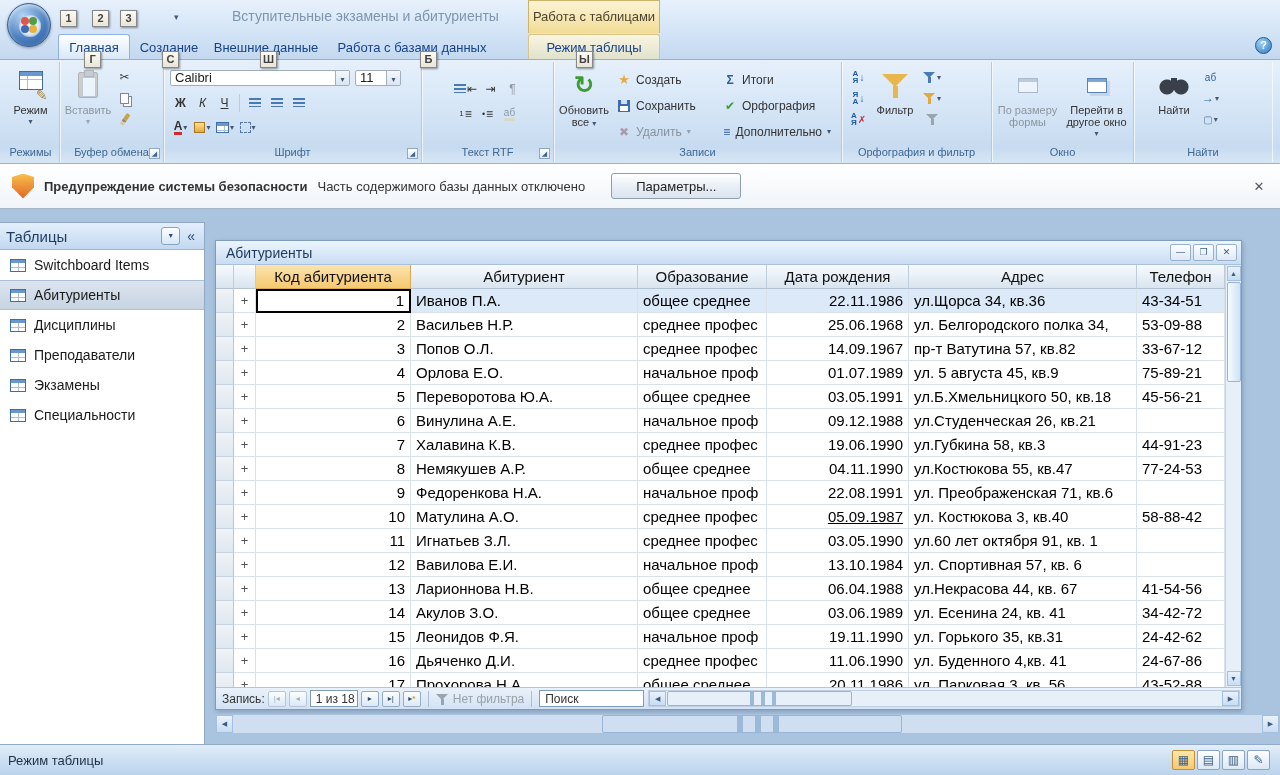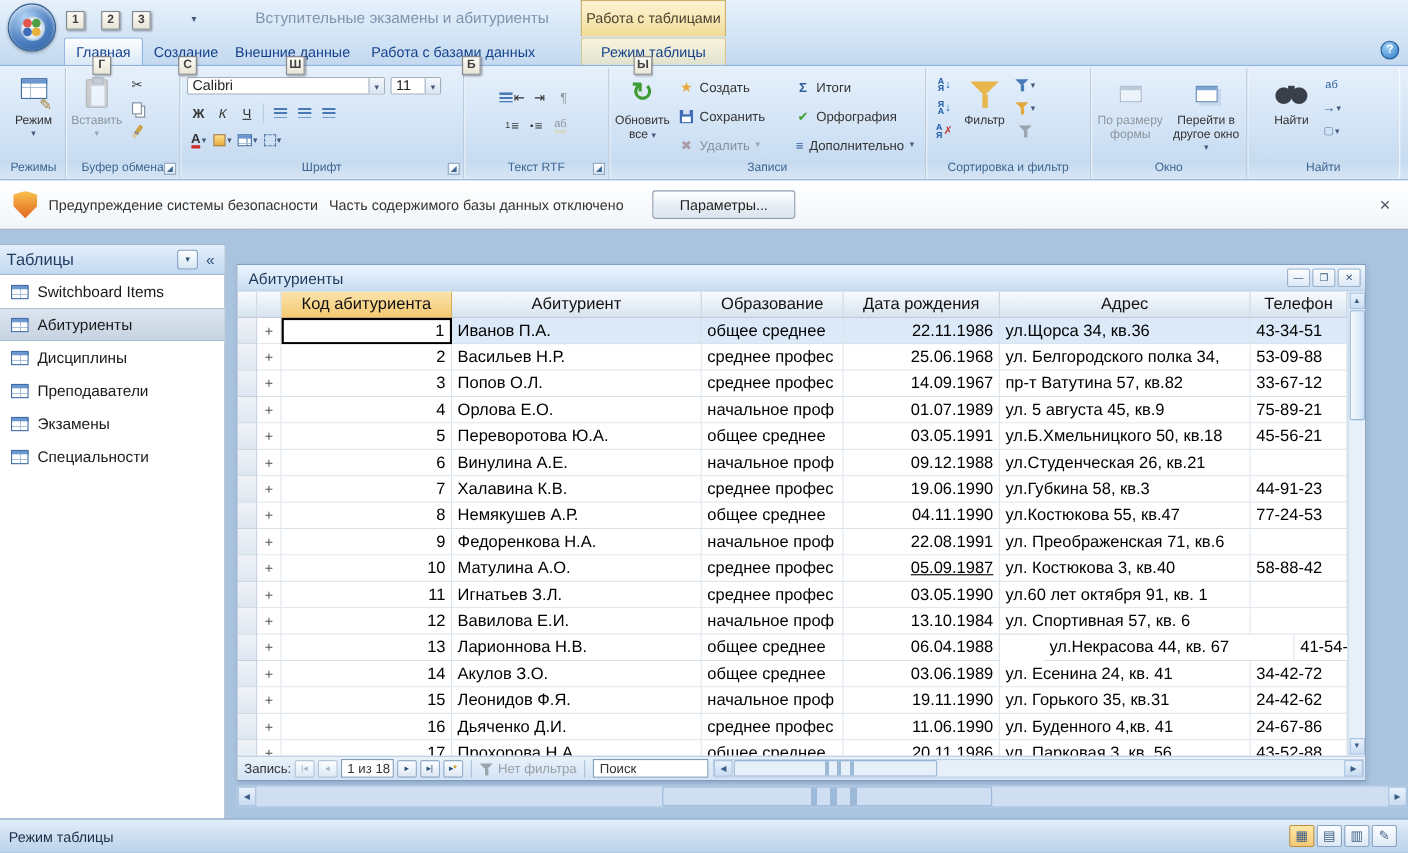--- a/index.html
+++ b/index.html
@@ -72,21 +72,21 @@
 .binoc{position:relative;width:30px;height:22px;background:radial-gradient(circle at 8px 13px,#39404a 7px,transparent 8px),radial-gradient(circle at 22px 13px,#39404a 7px,transparent 8px),radial-gradient(circle at 8px 12px,#8fb7e0 3px,transparent 4px),radial-gradient(circle at 22px 12px,#8fb7e0 3px,transparent 4px)}
 .binoc:before{content:"";position:absolute;left:12px;top:4px;width:6px;height:7px;background:#39404a}
 .ic-win{position:relative;display:inline-block;width:20px;height:15px;background:#fff;border:1px solid #5a83b4;box-shadow:inset 0 3px 0 #7da6d6}
 .sorticon{display:inline-flex;flex-direction:column;font-size:8px;line-height:7px;color:#1e5aa8;font-weight:bold}
 .dn-arrow{font-size:10px;color:#1e5aa8}
 .stack{display:flex;flex-direction:column;gap:1px}
 
 
 .msgbar{position:absolute;left:0;top:164px;width:1280px;height:45px;background:linear-gradient(#ffffff,#f1f5f9);border-bottom:1px solid #a5b6c6;display:flex;align-items:center;padding-left:12px;gap:10px;z-index:2}
 .shield{width:22px;height:25px;background:linear-gradient(#f7c04e,#e2641f);clip-path:polygon(50% 0,100% 14%,100% 55%,50% 100%,0 55%,0 14%);flex:none}
-.msg-strong{font-size:13px;font-weight:normal;color:#333}
+.msg-strong{font-size:13px;font-weight:bold;color:#333}
 .msg-text{font-size:13px;color:#333}
 .msg-btn{margin-left:16px;height:26px;padding:0 24px;font-size:13px;color:#222;border:1px solid #8e9fb2;border-radius:3px;background:linear-gradient(#fff,#e9eff6 50%,#dbe4ee)}
 .msg-close{margin-left:auto;margin-right:12px;font-size:13px;color:#556;width:18px;text-align:center}
 
 
 .workspace{position:absolute;left:0;top:209px;width:1280px;height:535px;background:#aac4e0}
 .navpane{position:absolute;left:0;top:13px;width:205px;height:522px;background:#fff;border-right:1px solid #8fa8c4;border-top:1px solid #8fa8c4}
 .nav-header{height:27px;background:linear-gradient(#e4effc,#c2d8f0);border-bottom:1px solid #9cb6d4;display:flex;align-items:center;padding:0 6px;font-size:15px;color:#1e3a5f;gap:4px}
 .nav-hd-spacer{flex:1}
 .nav-dd{width:19px;height:18px;border:1px solid #87a3c4;border-radius:3px;background:linear-gradient(#fdfeff,#d7e6f5);font-size:8px;color:#2c4d74;text-align:center;line-height:16px}
@@ -360,21 +360,21 @@
             </span>
           <span class="sbtn">
               <span class="funnel"></span>
               <span class="mini-arrow">▾</span>
             </span>
           <span class="sbtn">
               <span class="funnel gray"></span>
             </span>
         </div>
       </div>
-      <div class="rg-label">Сортировка и фильтр</div>
+      <div class="rg-label">Орфография и фильтр</div>
     </div>
 
     <div class="rgroup" style="width:142px">
       <div class="rg-content" style="justify-content:center;gap:2px">
         <div class="bigbtn dis" style="width:66px">
           <span class="bicon">
               <span class="ic-win"></span>
             </span>
           <span>По размеру формы</span>
         </div>
@@ -601,21 +601,21 @@
                 <div class="gcell dcell" style="width: 228px;">ул. Спортивная 57, кв. 6</div>
                 <div class="gcell dcell" style="width: 88px;"></div>
               </div>
               <div class="grow">
                 <div class="gcell sel-cell" style="width: 18px;"></div>
                 <div class="gcell exp-cell" style="width: 22px;">+</div>
                 <div class="gcell dcell ar" style="width: 155px;">13</div>
                 <div class="gcell dcell" style="width: 227px;">Ларионнова Н.В.</div>
                 <div class="gcell dcell" style="width: 129px;">общее среднее</div>
                 <div class="gcell dcell ar" style="width: 142px;">06.04.1988</div>
-                <div class="gcell dcell" style="width: 228px; margin-left: 40px;">ул.Некрасова 44, кв. 67</div>
+                <div class="gcell dcell" style="width: 228px;">ул.Некрасова 44, кв. 67</div>
                 <div class="gcell dcell" style="width: 88px;">41-54-56</div>
               </div>
               <div class="grow">
                 <div class="gcell sel-cell" style="width: 18px;"></div>
                 <div class="gcell exp-cell" style="width: 22px;">+</div>
                 <div class="gcell dcell ar" style="width: 155px;">14</div>
                 <div class="gcell dcell" style="width: 227px;">Акулов З.О.</div>
                 <div class="gcell dcell" style="width: 129px;">общее среднее</div>
                 <div class="gcell dcell ar" style="width: 142px;">03.06.1989</div>
                 <div class="gcell dcell" style="width: 228px;">ул. Есенина 24, кв. 41</div>

